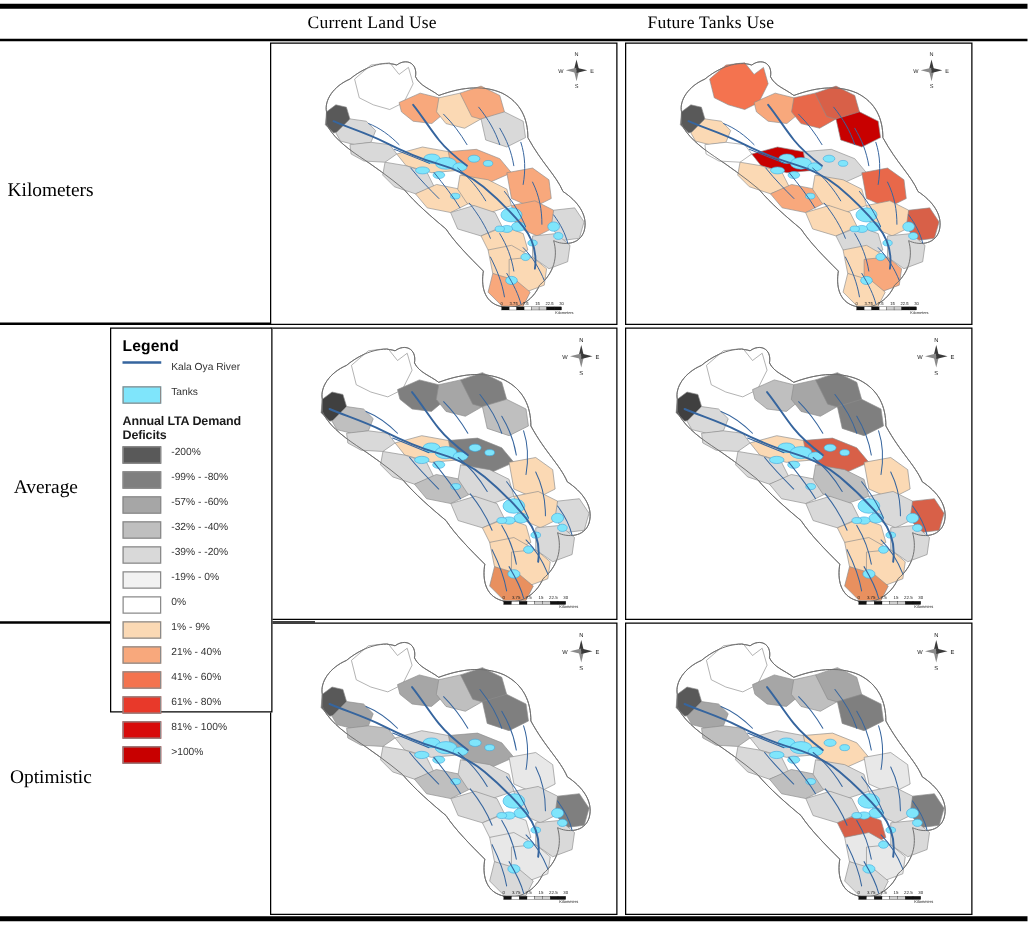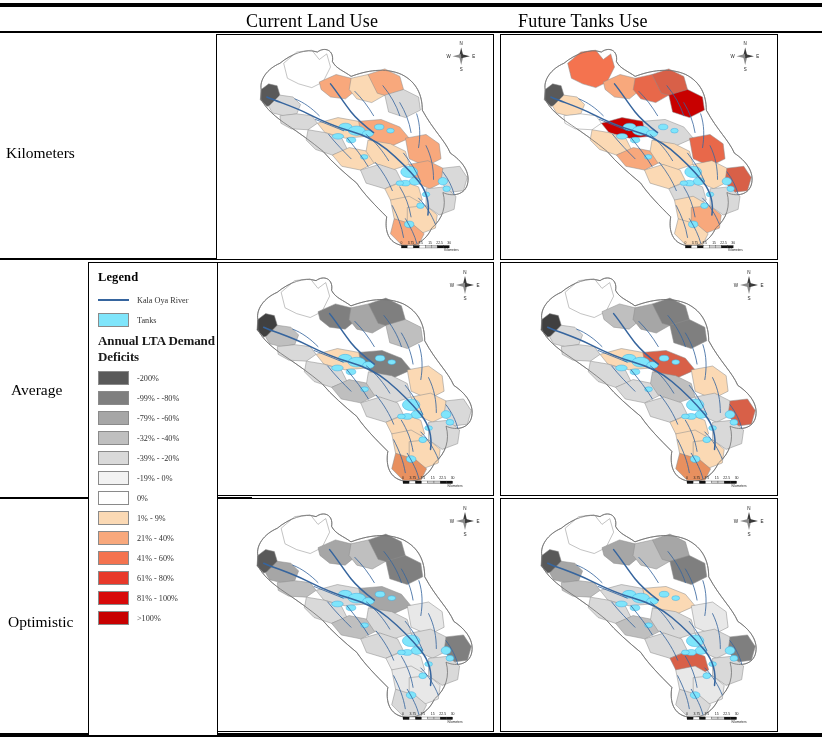--- a/index.html
+++ b/index.html
@@ -8,49 +8,49 @@
 
   
   .rule{position:absolute;background:#000;}
   #rule-top-thick{left:0;top:3px;width:822px;height:4px;}
   #rule-header{left:0;top:31px;width:822px;height:1.5px;}
   #rule-bottom-thick{left:0;top:733px;width:822px;height:4px;}
   #rule-row1{left:0;top:258px;width:252px;height:1.5px;}
   #rule-row2{left:0;top:497px;width:252px;height:1.5px;}
 
   
-  .colhead{position:absolute;font-size:18px;letter-spacing:.2px;text-align:right;}
+  .colhead{position:absolute;font-size:14px;letter-spacing:.2px;text-align:right;}
   #head-current{left:246px;top:11px;}
   #head-future{left:518px;top:11px;}
 
   
   .rowlabel{position:absolute;font-size:15.5px;}
   #rowlabel-pessimistic{left:6px;top:144px;}
   #rowlabel-average{left:11px;top:381px;}
   #rowlabel-optimistic{left:8px;top:613px;text-align:center;}
 
   
   .mapcell{position:absolute;border:1.3px solid #000;background:#fff;overflow:hidden;}
   .map-c{left:216px;width:276px;}
   .map-f{left:500px;width:276px;}
   .row-p{top:34px;height:224px;}
   .row-a{top:262px;height:232px;}
   .row-o{top:498px;height:232px;}
   .mapcell svg{display:block;width:100%;height:100%;}
 
   
-  #legend-box{position:absolute;left:88px;top:262px;width:130px;height:474px;
+  #legend-box{position:absolute;left:88px;top:262px;width:130px;height:308px;
     background:#fff;border:1.6px solid #000;z-index:20;
-    font-family:Liberation Serif, serif;box-sizing:border-box;}
+    font-family:Liberation Sans, sans-serif;box-sizing:border-box;}
   #legend-title{font-size:12.5px;font-weight:bold;margin:7px 0 5px 9px;letter-spacing:.1px;}
-  .leg-row{display:flex;align-items:center;height:20px;margin-left:9px;}
+  .leg-row{display:flex;height:20px;margin-left:9px;}
   .leg-row .lbl{font-size:8.2px;color:#333;margin-left:8px;white-space:nowrap;}
   .sw{width:31px;height:14px;border:1px solid #8a8a8a;box-sizing:border-box;flex:none;}
   .riverline{width:31px;height:0;border-top:2px solid #36659e;flex:none;}
-  #legend-subtitle{font-size:13px;font-weight:bold;color:#1a1a1a;
+  #legend-subtitle{font-size:10px;font-weight:bold;color:#1a1a1a;
     margin:3px 0 3px 9px;letter-spacing:-.1px;}
 </style>
 </head>
 <body>
 
 <div class="rule" id="rule-top-thick"></div>
 <div class="rule" id="rule-header"></div>
 <div class="rule" id="rule-row1"></div>
 <div class="rule" id="rule-row2"></div>
 <div class="rule" id="rule-bottom-thick"></div>
@@ -640,21 +640,21 @@
       <div class="leg-row">
         <span class="sw" style="background: rgb(89, 89, 89);"></span>
         <span class="lbl">-200%</span>
       </div>
       <div class="leg-row">
         <span class="sw" style="background: rgb(127, 127, 127);"></span>
         <span class="lbl">-99% - -80%</span>
       </div>
       <div class="leg-row">
         <span class="sw" style="background: rgb(166, 166, 166);"></span>
-        <span class="lbl">-79% - -60%</span>
+        <span class="lbl">-57% - -60%</span>
       </div>
       <div class="leg-row">
         <span class="sw" style="background: rgb(191, 191, 191);"></span>
         <span class="lbl">-32% - -40%</span>
       </div>
       <div class="leg-row">
         <span class="sw" style="background: rgb(217, 217, 217);"></span>
         <span class="lbl">-39% - -20%</span>
       </div>
       <div class="leg-row">

